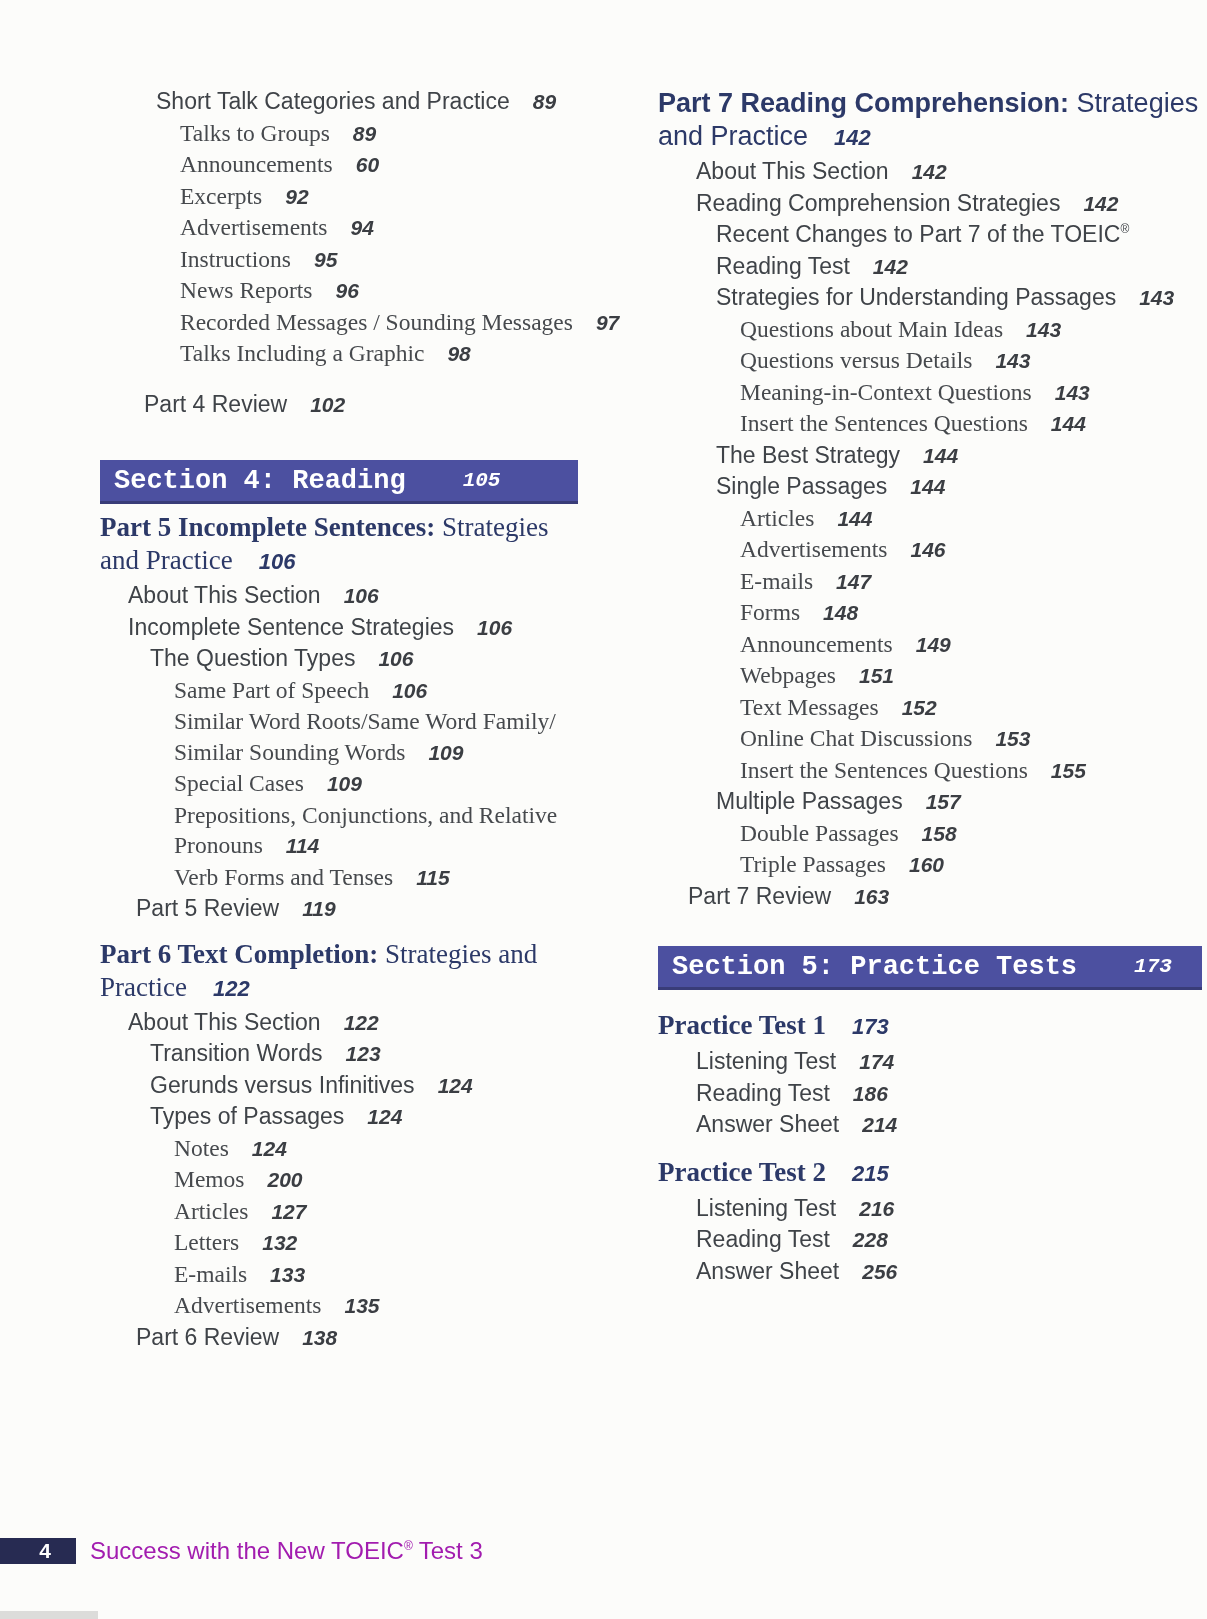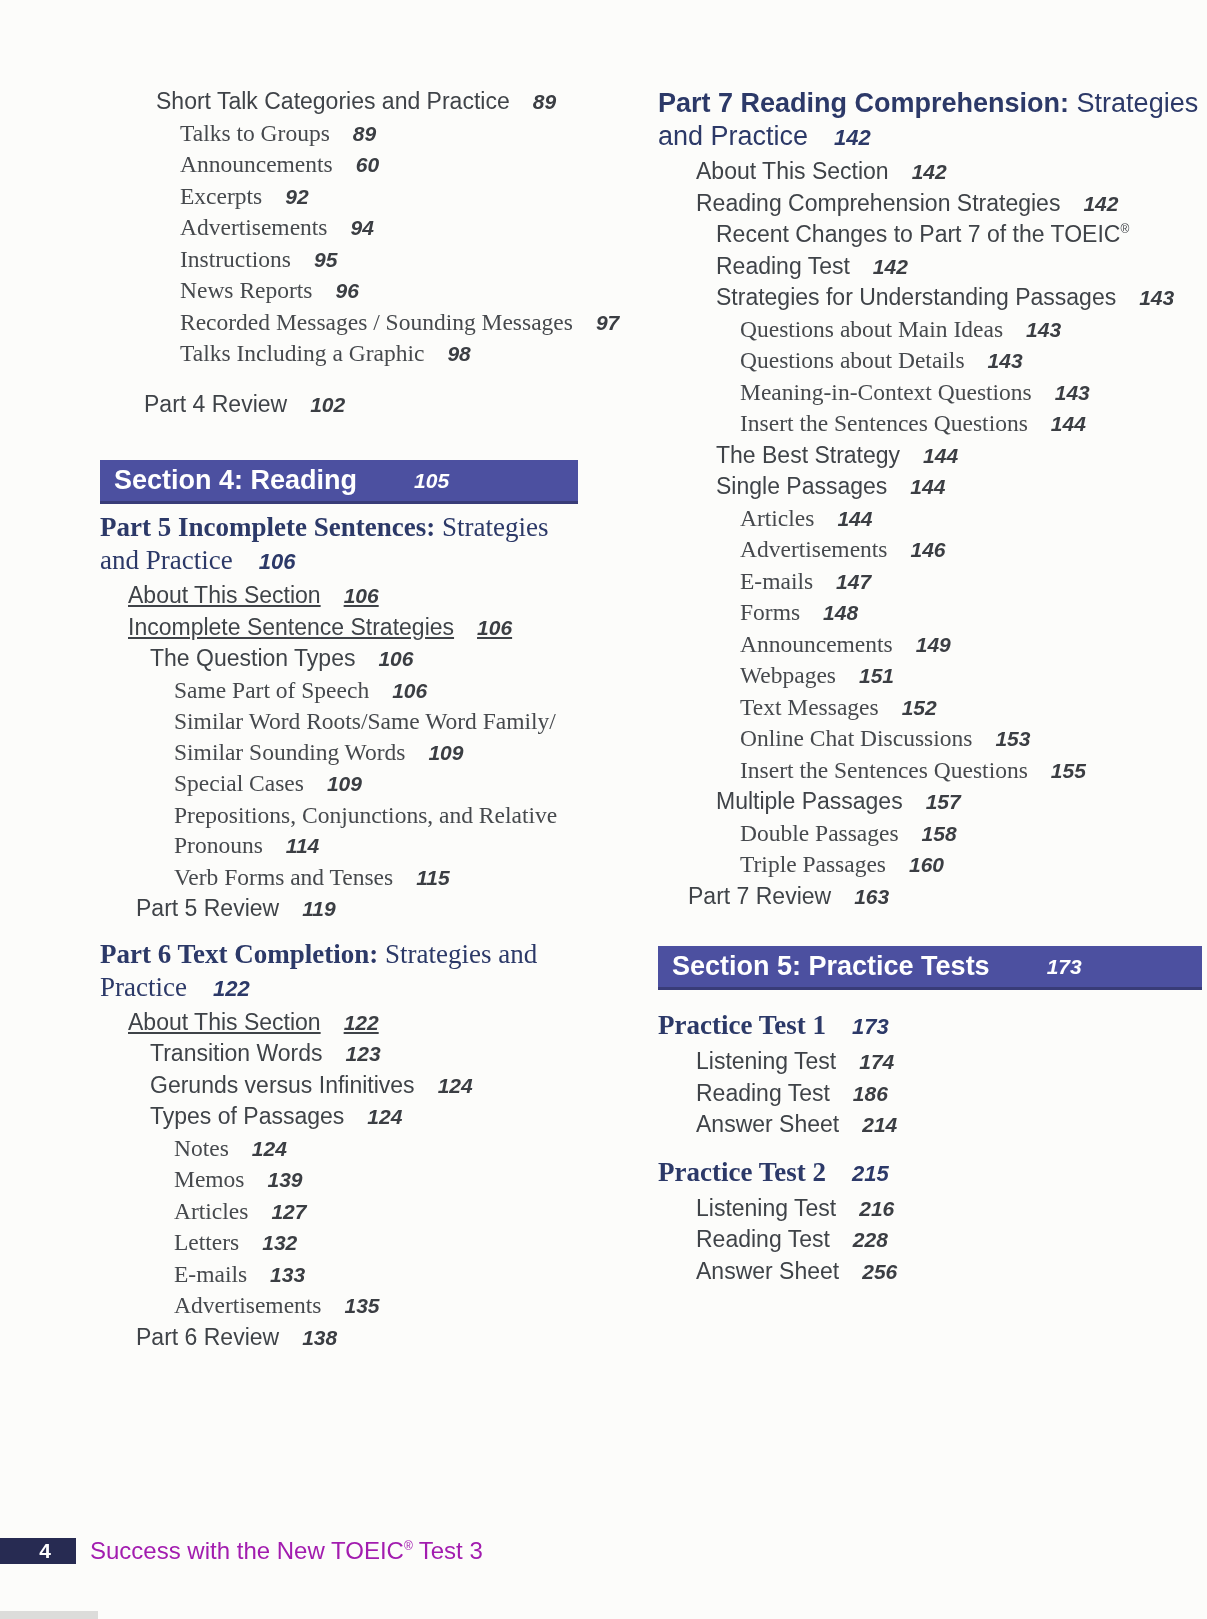--- a/index.html
+++ b/index.html
@@ -24,39 +24,40 @@
   .sans { font-family:"Liberation Sans", sans-serif; font-size:23px; color:#3f4348; }
   .serif { font-family:"Liberation Serif", serif; font-size:23.5px; color:#46494d; }
   .pg {
     font-family:"Liberation Sans", sans-serif;
     font-weight:bold; font-style:italic;
     font-size:21px; color:#3b3e43;
     margin-left:23px;
   }
 
   
-  .lc .lv1 { padding-left:28px;text-decoration:underline; }
+  .lc .lv1 { padding-left:28px; }
   .lc .lv2 { padding-left:50px; }
   .lc .lv3 { padding-left:74px; }
   .lc .rev { padding-left:36px; }
   .ind-p4cat  { padding-left:56px; }
   .ind-p4leaf { padding-left:80px; }
   .ind-p4rev  { padding-left:44px;margin-top:19px; }
   .rc .lv1 { padding-left:38px; }
   .rc .lv2 { padding-left:58px; }
   .rc .lv3 { padding-left:82px; }
   .rc .rev { padding-left:30px; }
 
   
   .banner {
     background:#4c50a0;
     border-bottom:3px solid #393c78;
     height:41px;
     display:flex; align-items:center;
     color:#ffffff;
+    font-family:Liberation Mono, monospace;
   }
   .banner .b-title { font-weight:bold; font-size:27px; padding-left:14px; }
   .banner .b-page { font-weight:bold; font-style:italic; font-size:21px; margin-left:57px;text-align:center; }
   .lc .banner { margin-top:40px; margin-bottom:7px; width:478px; }
   .rc .banner { margin-top:34px; margin-bottom:18px; width:544px; }
 
   
   .part-heading { font-size:27px; line-height:33px; color:#2c3968; white-space:nowrap; margin-bottom:2px; }
   .ph-serif { font-family:"Liberation Serif", serif; }
   .ph-sans  { font-family:"Liberation Sans", sans-serif; }
@@ -193,21 +194,21 @@
     <div class="row sans lv2">
       <span>Gerunds versus Infinitives</span><span class="pg">124</span>
     </div>
     <div class="row sans lv2">
       <span>Types of Passages</span><span class="pg">124</span>
     </div>
     <div class="row serif lv3">
       <span>Notes</span><span class="pg">124</span>
     </div>
     <div class="row serif lv3">
-      <span>Memos</span><span class="pg">139</span>
+      <span>Memos</span><span class="pg">200</span>
     </div>
     <div class="row serif lv3">
       <span>Articles</span><span class="pg">127</span>
     </div>
     <div class="row serif lv3">
       <span>Letters</span><span class="pg">132</span>
     </div>
     <div class="row serif lv3">
       <span>E-mails</span><span class="pg">133</span>
     </div>
@@ -238,21 +239,21 @@
       <span>Recent Changes to Part 7 of the TOEIC</span><sup class="reg">®</sup><br>
       <span>Reading Test</span><span class="pg">142</span>
     </div>
     <div class="row sans lv2">
       <span>Strategies for Understanding Passages</span><span class="pg">143</span>
     </div>
     <div class="row serif lv3">
       <span>Questions about Main Ideas</span><span class="pg">143</span>
     </div>
     <div class="row serif lv3">
-      <span>Questions about Details</span><span class="pg">143</span>
+      <span>Questions versus Details</span><span class="pg">143</span>
     </div>
     <div class="row serif lv3">
       <span>Meaning-in-Context Questions</span><span class="pg">143</span>
     </div>
     <div class="row serif lv3">
       <span>Insert the Sentences Questions</span><span class="pg">144</span>
     </div>
     <div class="row sans lv2">
       <span>The Best Strategy</span><span class="pg">144</span>
     </div>

